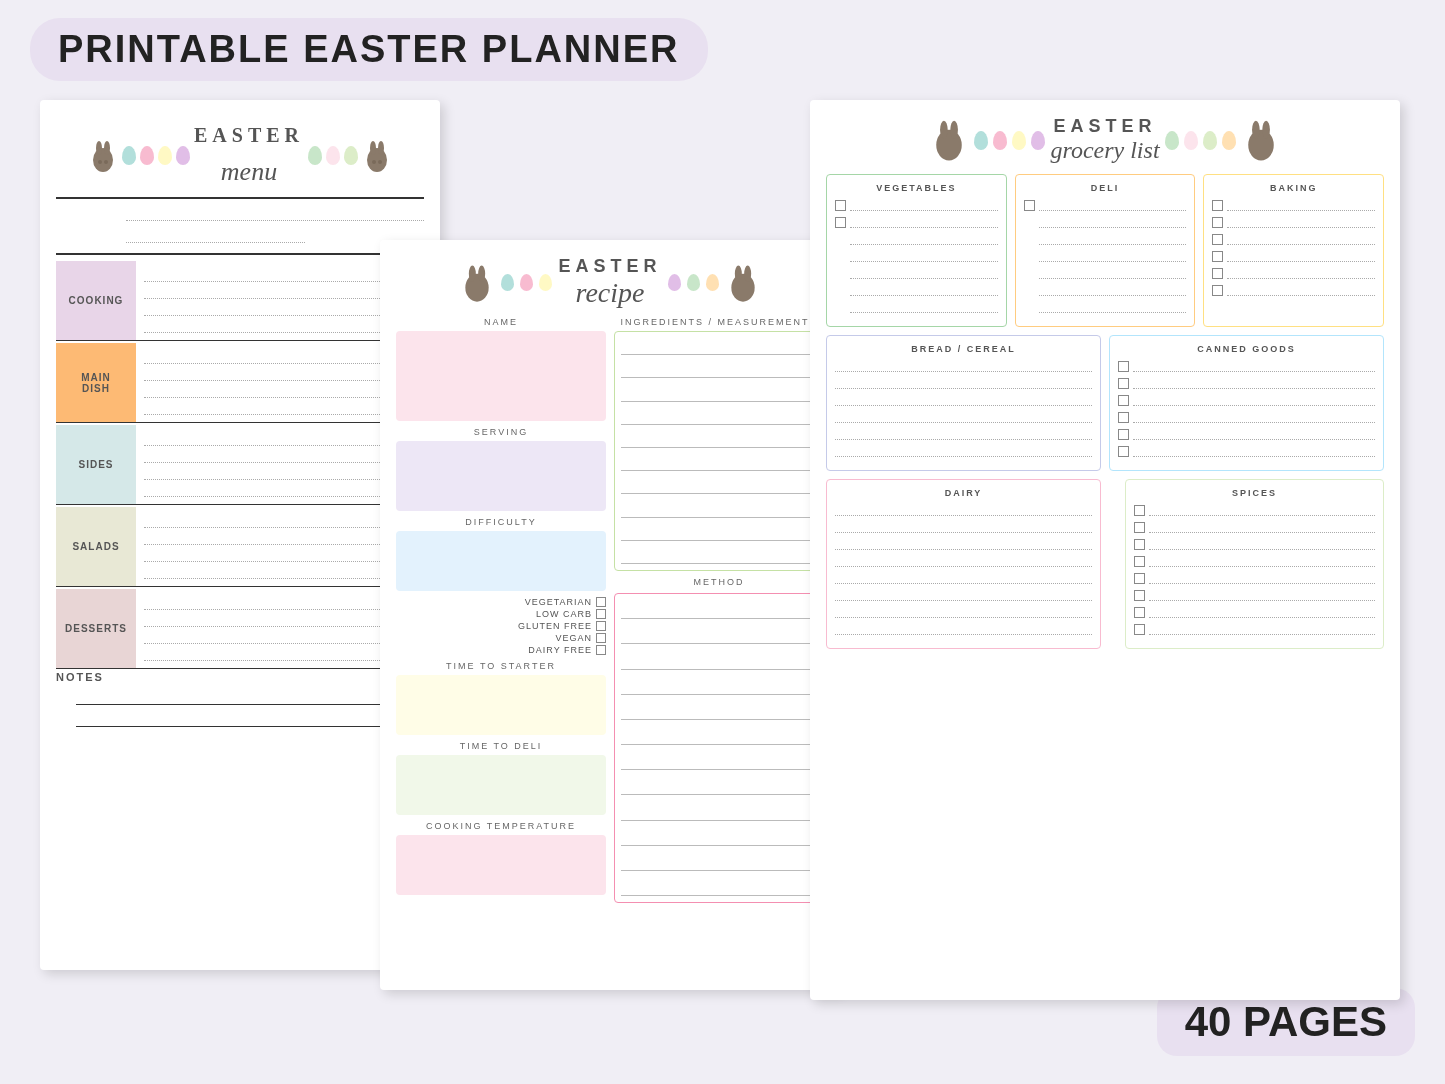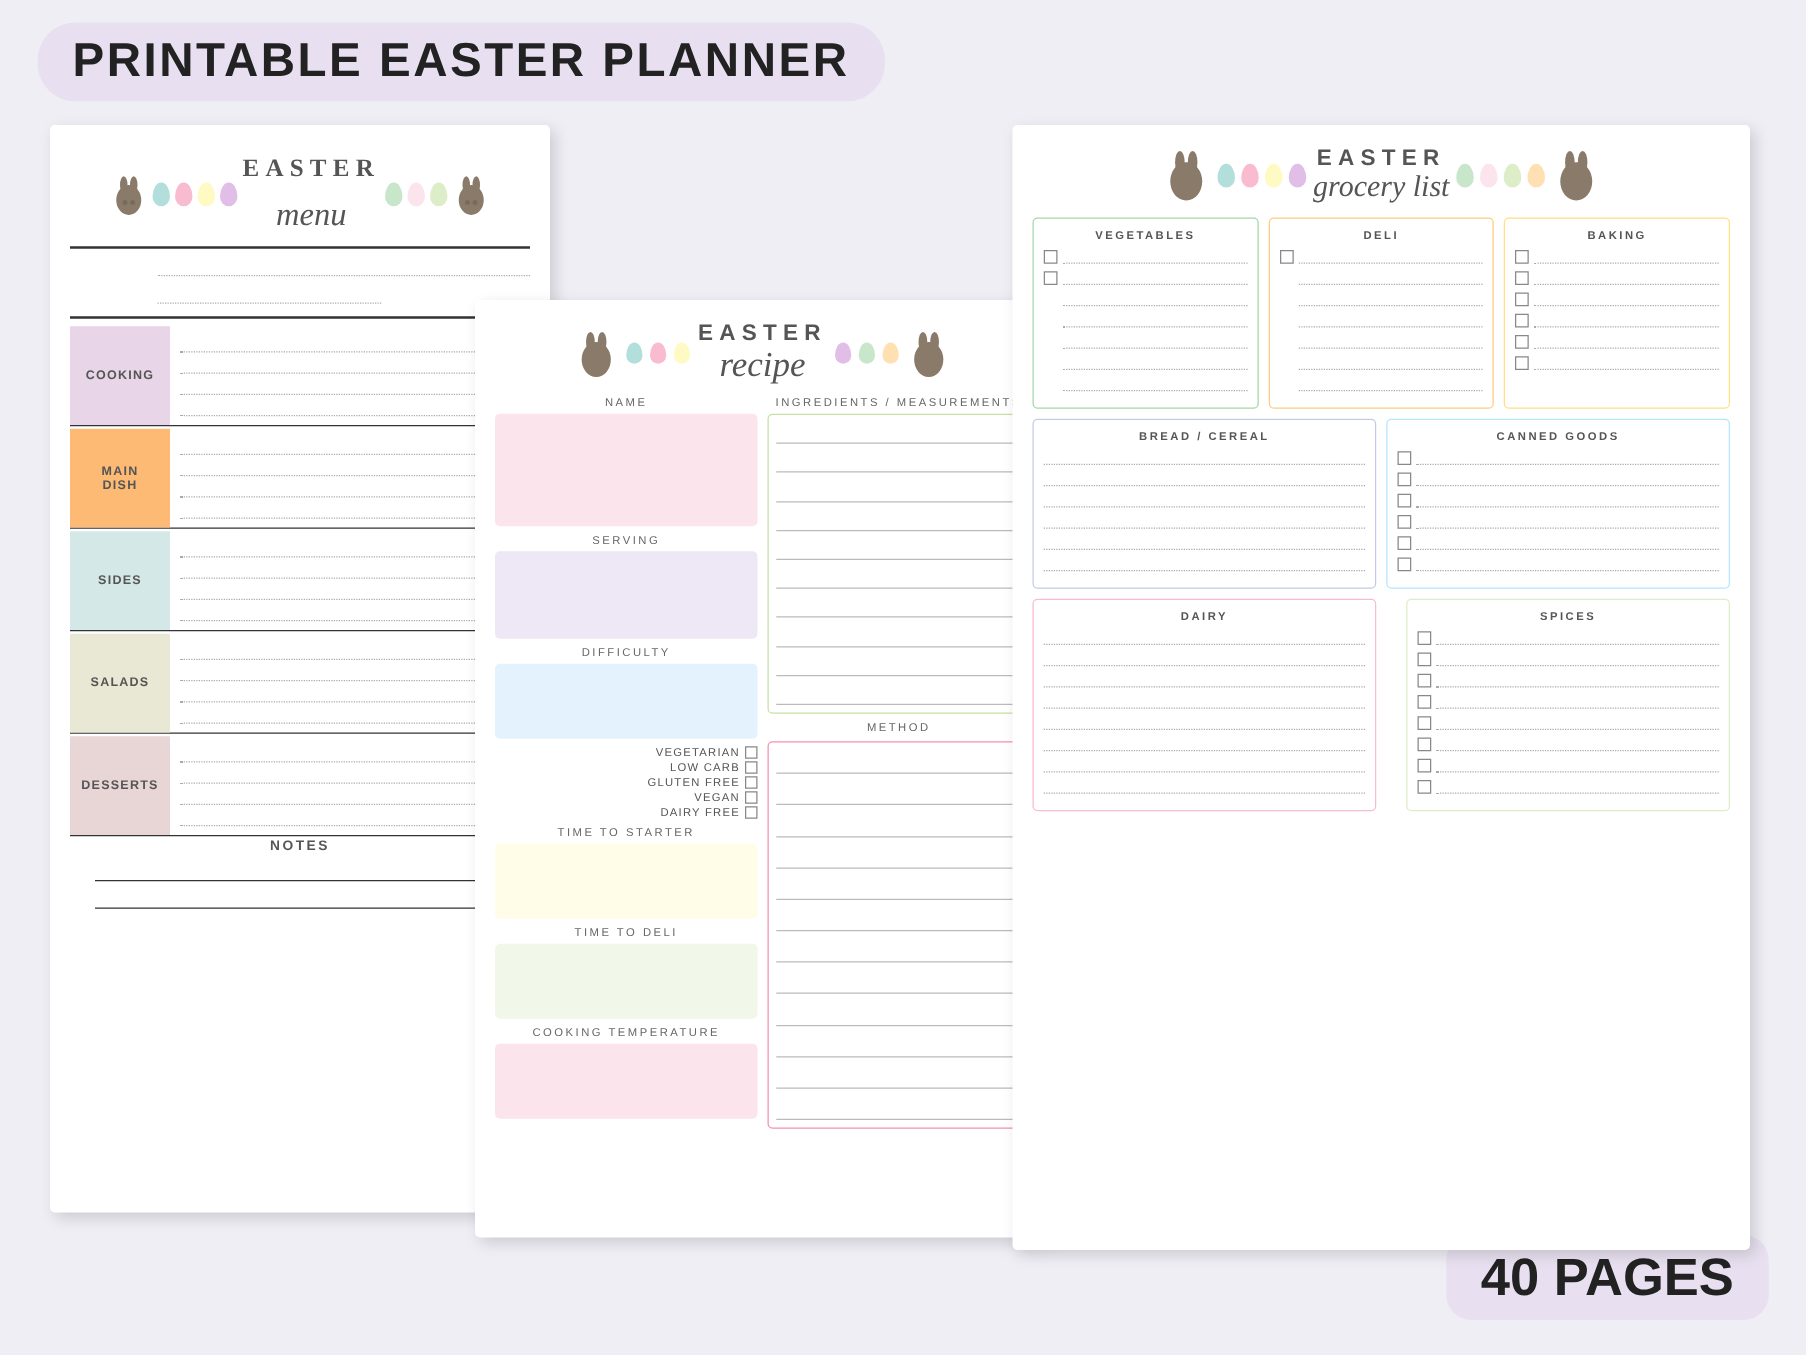--- a/index.html
+++ b/index.html
@@ -124,21 +124,21 @@
     }
 
     .dotted-line {
       border-bottom: 1px dotted #aaa;
       height: 14px;
       width: 100%;
     }
 
     .notes-area {
       margin-top: 0;
-      text-align: center;
+      text-align: left;
     }
 
     .notes-label {
       font-size: 11px;
       letter-spacing: 2px;
       color: #555;
       font-weight: bold;
     }
 
     .notes-line {

